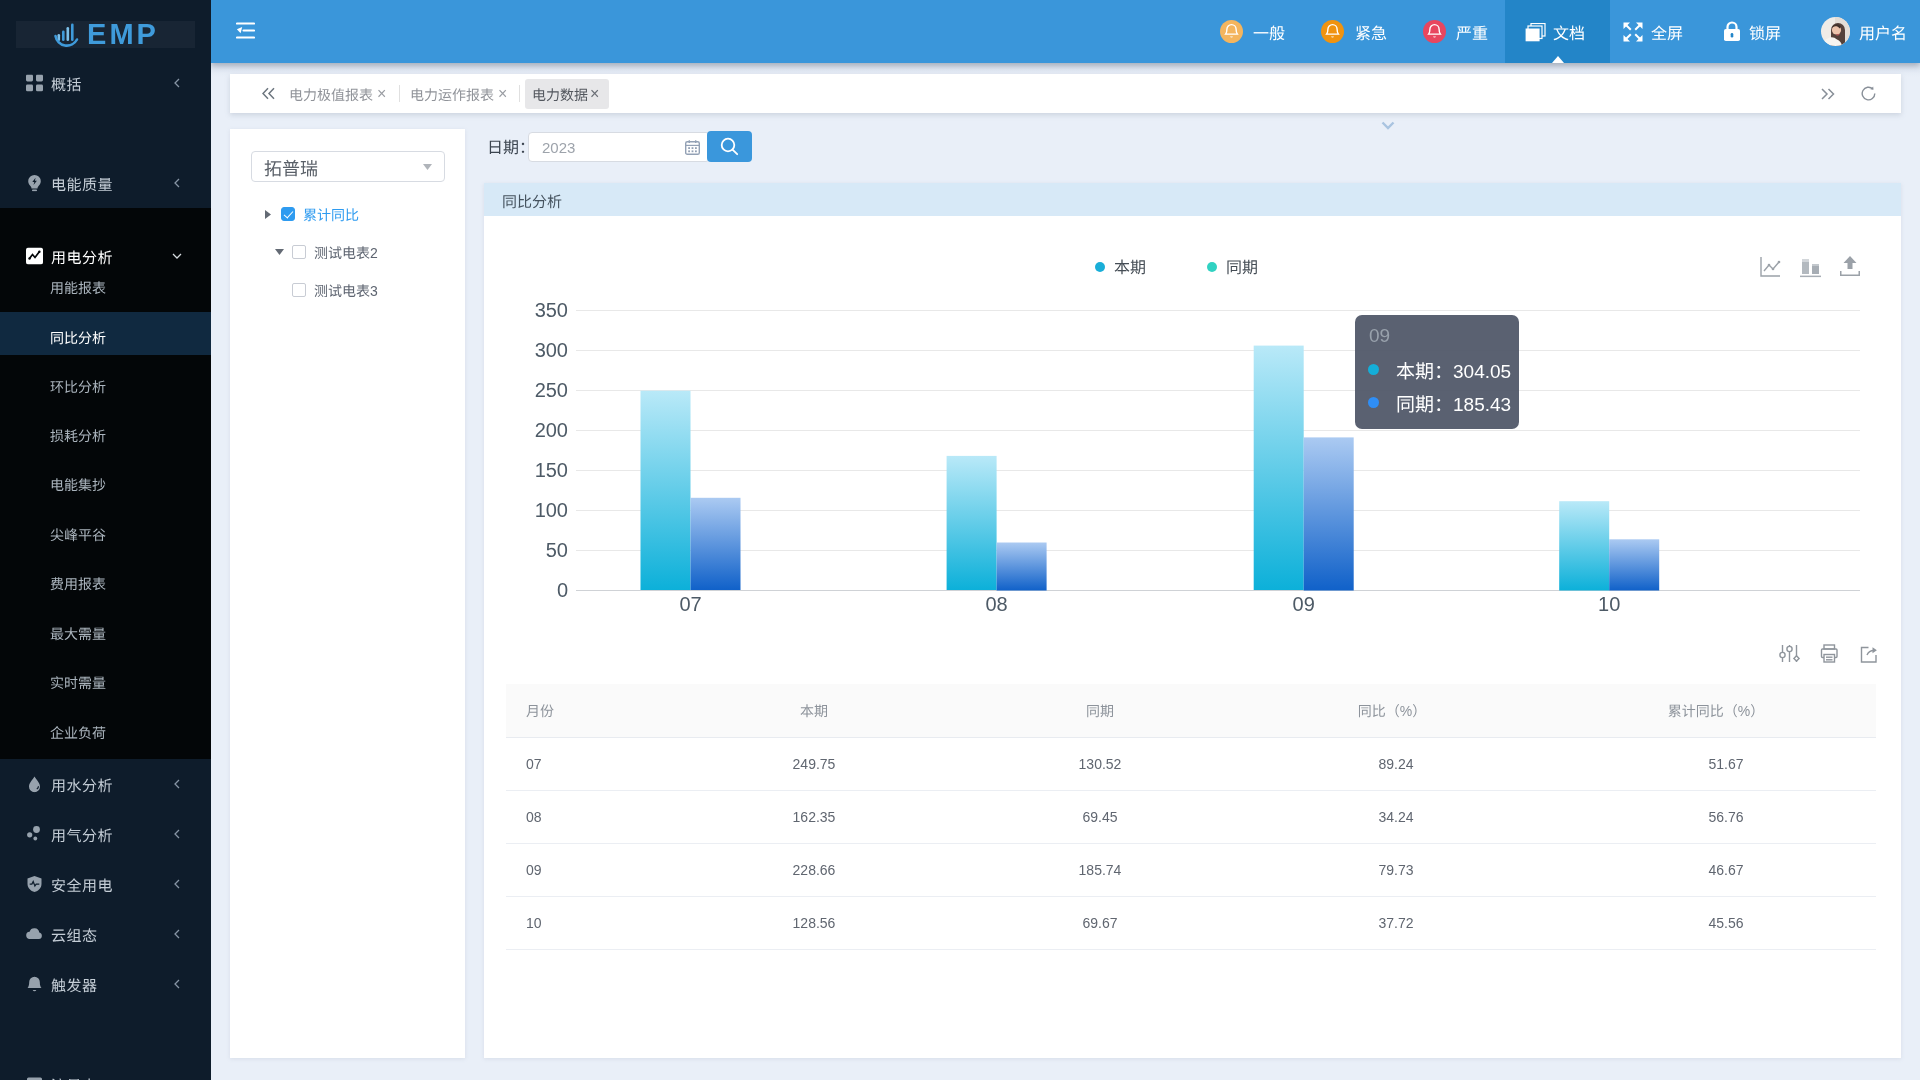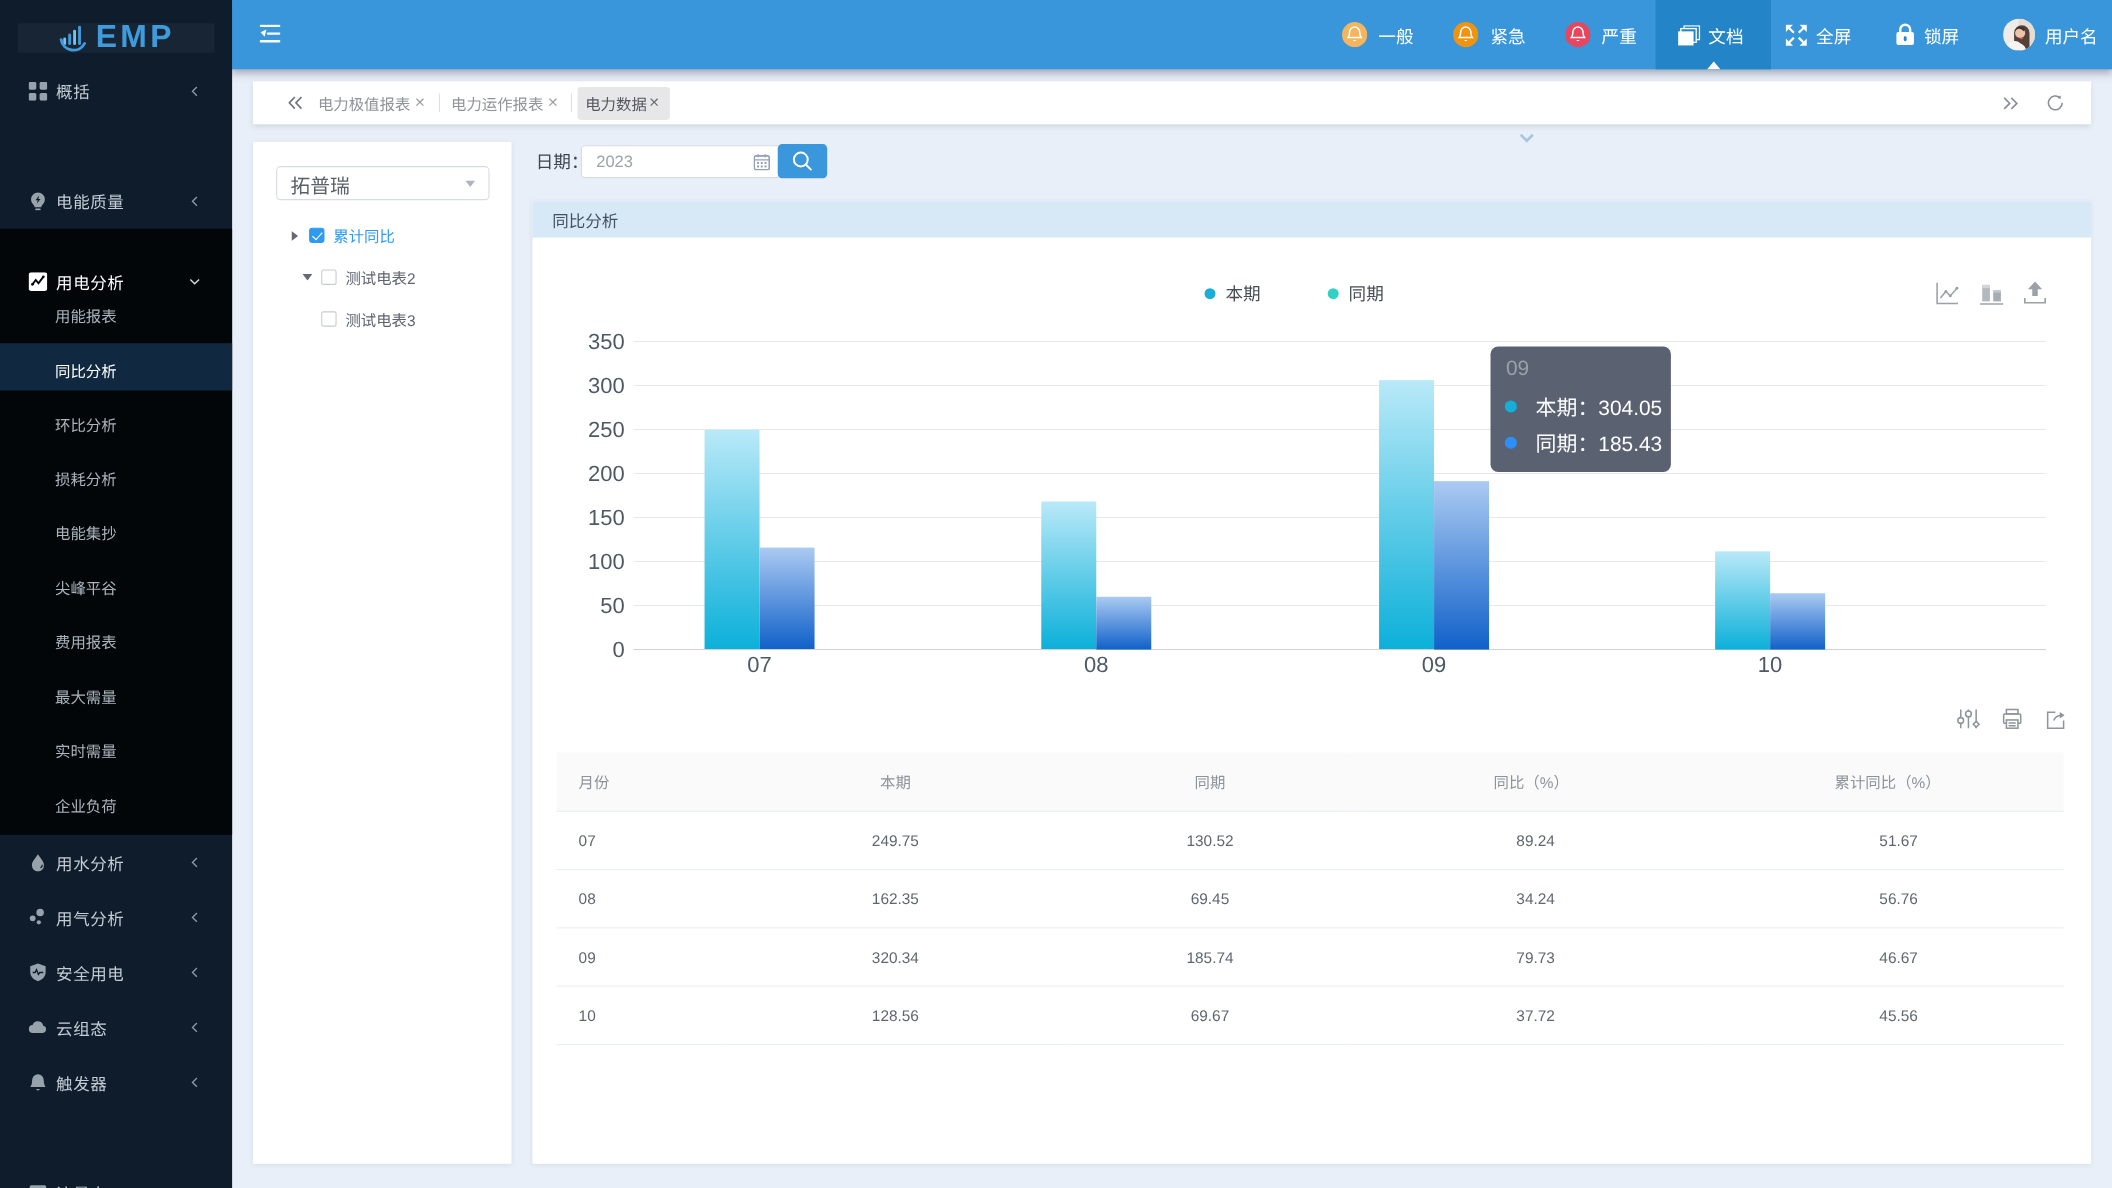--- a/index.html
+++ b/index.html
@@ -502,21 +502,21 @@
           </tr>
       <tr>
             <td class="c1">08</td>
             <td>162.35</td>
             <td>69.45</td>
             <td>34.24</td>
             <td>56.76</td>
           </tr>
       <tr>
             <td class="c1">09</td>
-            <td>320.34</td>
+            <td>228.66</td>
             <td>185.74</td>
             <td>79.73</td>
             <td>46.67</td>
           </tr>
       <tr>
             <td class="c1">10</td>
             <td>128.56</td>
             <td>69.67</td>
             <td>37.72</td>
             <td>45.56</td>

